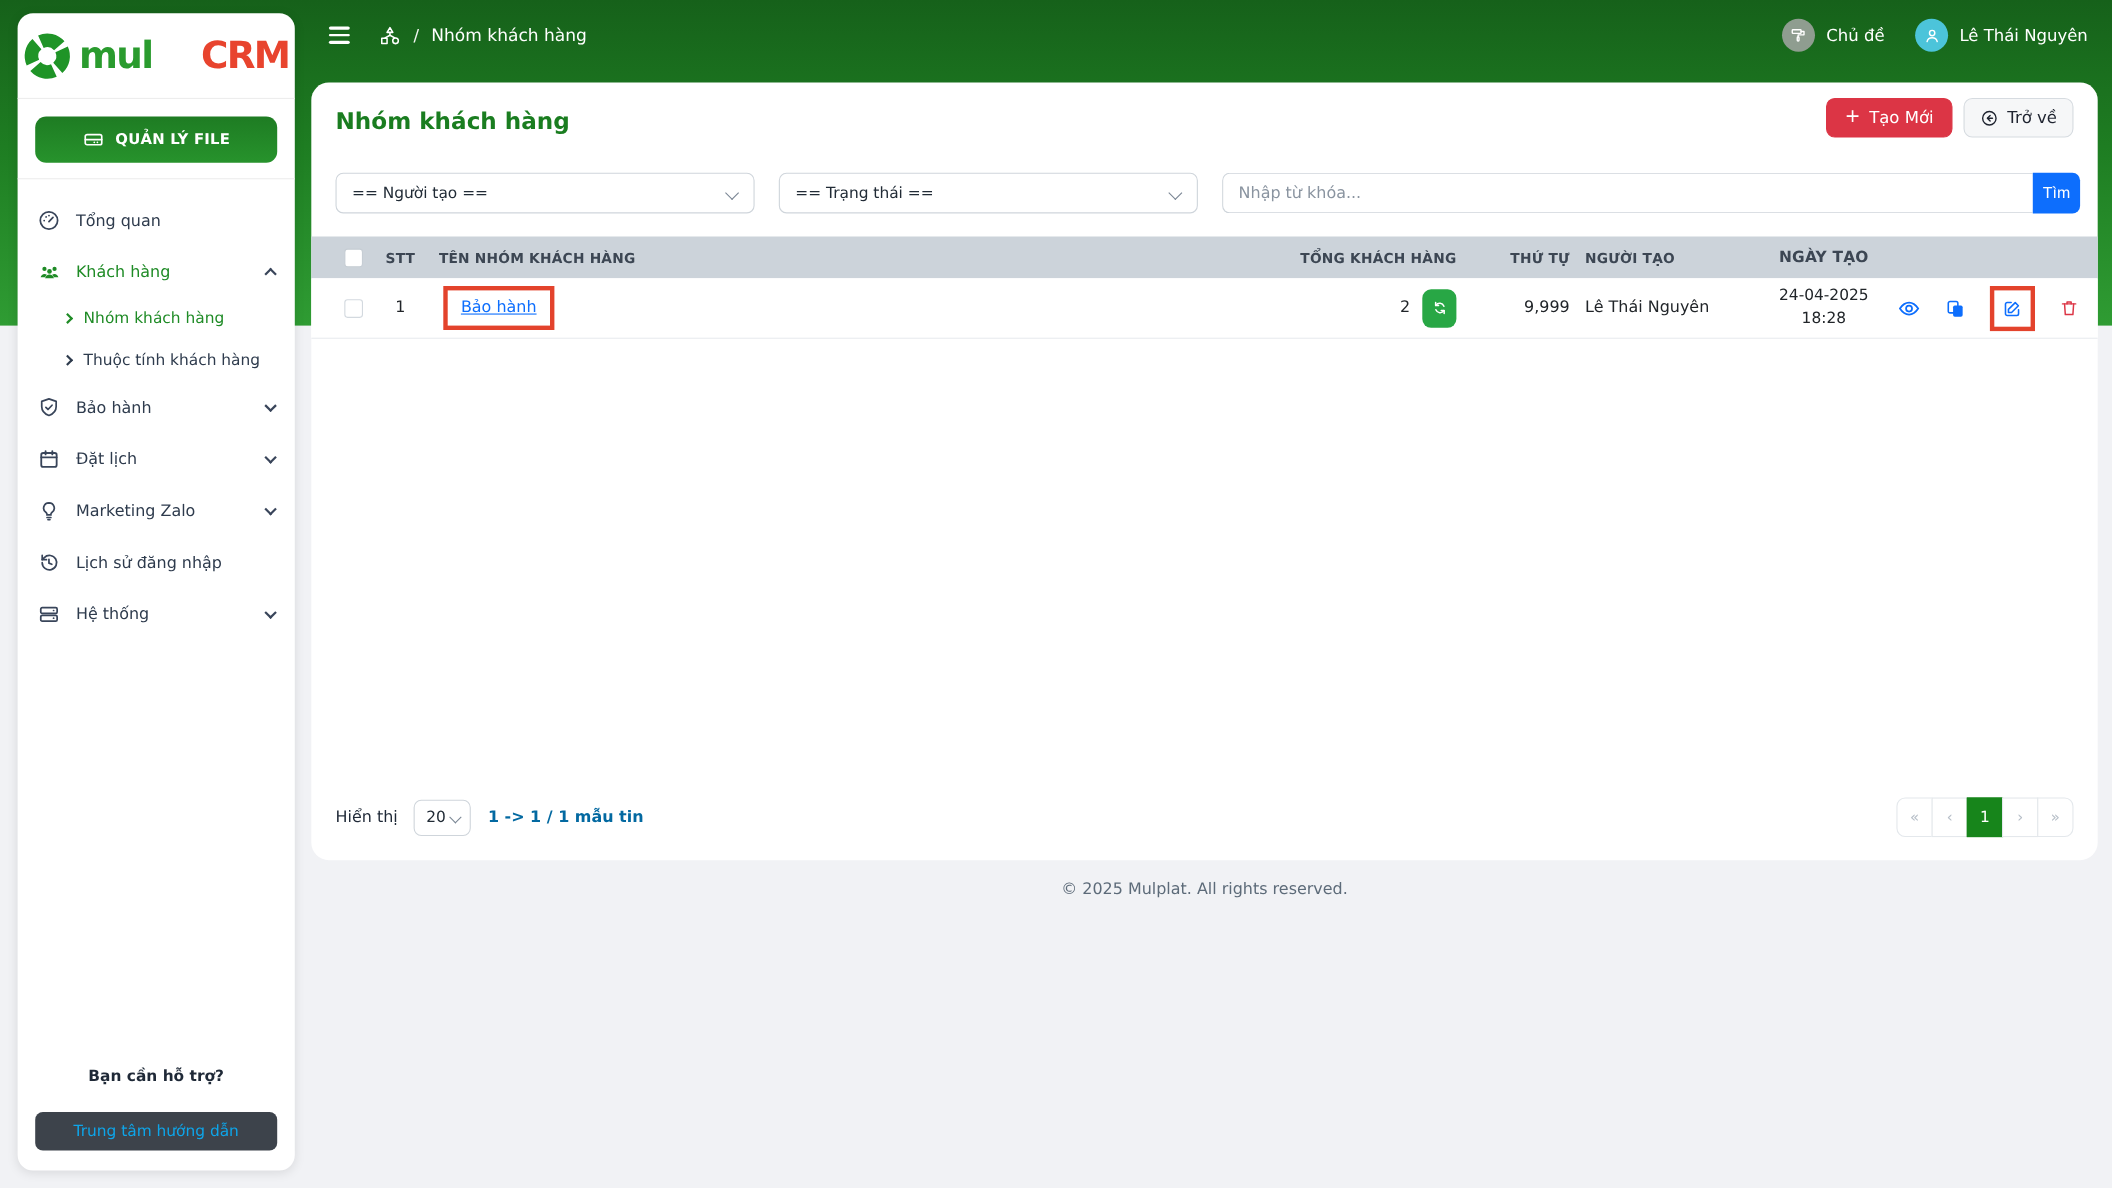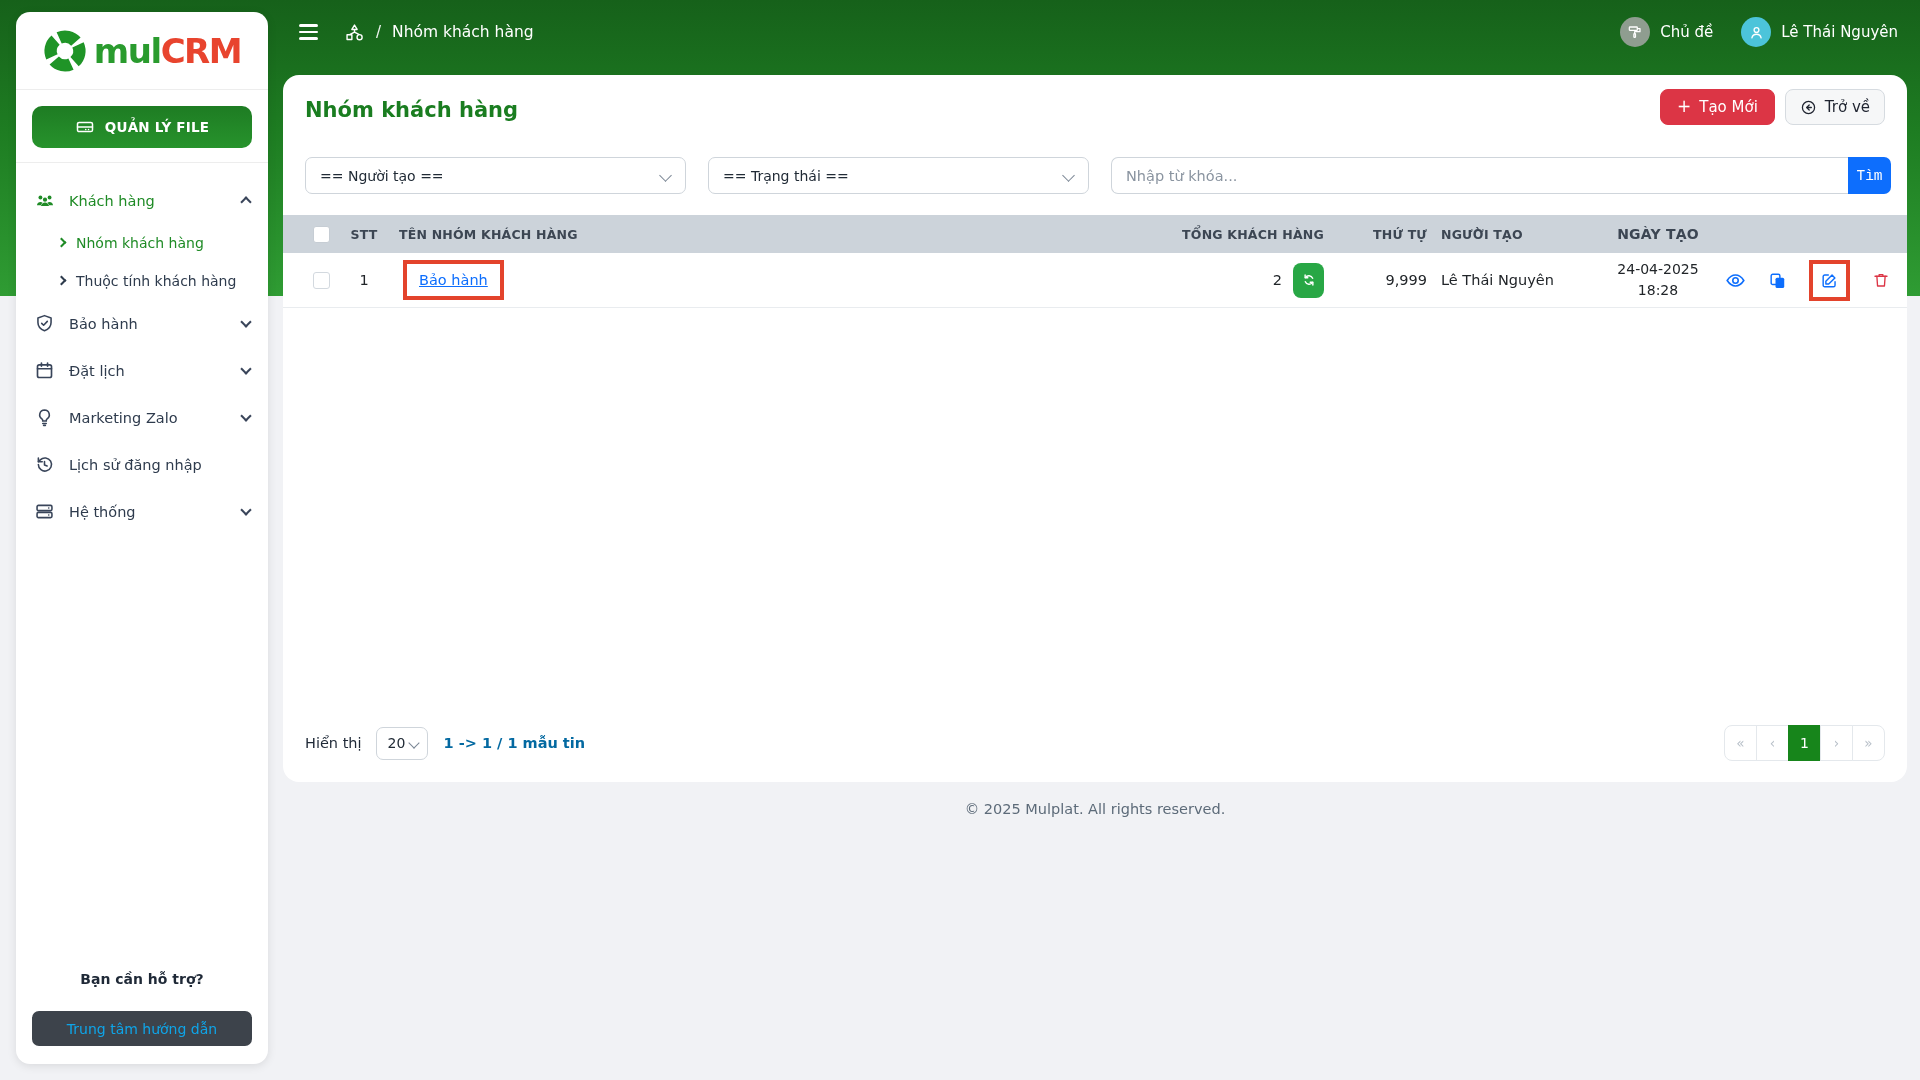--- a/index.html
+++ b/index.html
@@ -22,21 +22,21 @@
   
   .sidebar {
     position:absolute; left:16px; top:12px; width:252px; height:1052px;
     background:#fff; border-radius:14px; z-index:5;
     box-shadow:0 2px 10px rgba(0,0,0,.10);
     display:flex; flex-direction:column;
   }
   .logo-row { height:78px; display:flex; align-items:center; justify-content:center; gap:7px; border-bottom:1px solid #ededed; flex:0 0 auto; }
   .logo-text { font-size:34px; font-weight:700; letter-spacing:-1.5px; line-height:1; }
   .logo-mul { color:#2a9b2e; }
-  .logo-crm { color:#e8442e; }
+  .logo-crm { color:#e8442e;padding-left:44px; }
   .file-btn {
     margin:16px 16px 14px; height:42px; border:none; border-radius:10px;
     background:linear-gradient(180deg,#1e7c23,#27932c); color:#fff;
     font-weight:700; font-size:13.5px; letter-spacing:.2px;
     display:flex; align-items:center; justify-content:center; gap:10px; cursor:pointer;
     font-family:inherit;
   }
   .sb-hr { height:1px; background:#ededed; flex:0 0 auto; }
   .nav { padding-top:14px; flex:0 0 auto; }
   .mi { display:flex; align-items:center; gap:14px; padding:13px 18px; font-size:14.5px; color:#2e3b4d; cursor:pointer; }
@@ -85,21 +85,21 @@
   .filters { position:absolute; left:22px; right:16px; top:82px; display:flex; gap:22px; }
   .sel { position:relative; width:381px; height:37px; border:1px solid #cfd5db; border-radius:7px;
          display:flex; align-items:center; padding:0 34px 0 14px; font-size:14px; color:#212b36; background:#fff; cursor:pointer; }
   .sel::after { content:""; position:absolute; right:15px; top:13px; width:8px; height:8px;
                 border-right:1.8px solid #7a8694; border-bottom:1.8px solid #7a8694; transform:rotate(45deg); }
   .search-group { flex:1; display:flex; }
   .search-input { flex:1; height:37px; border:1px solid #cfd5db; border-right:none; border-radius:7px 0 0 7px;
                   padding:0 14px; font-size:14.5px; color:#212b36; outline:none; font-family:inherit; }
   .search-input::placeholder { color:#8a94a0; }
   .btn-tim { width:43px; height:37px; background:#0d6efd; color:#fff; border:none; border-radius:0 7px 7px 0;
-             font-size:14.5px; cursor:pointer; font-family:Liberation Mono, monospace; }
+             font-size:14.5px; cursor:pointer; font-family:Liberation Sans, sans-serif; }
 
   
   .tbl { position:absolute; left:0; right:0; top:140px; }
   .thead { display:flex; align-items:center; background:#ccd3da; height:38px;
            color:#3c4653; font-size:12.5px; font-weight:700; letter-spacing:.2px; }
   .trow { display:flex; align-items:center; min-height:55px; border-bottom:1px solid #e9ecef; font-size:14.5px; color:#212529; background:#fff; }
   .c-check   { width:56px; padding-left:30px; display:flex; align-items:center; }
   .c-stt     { width:50px; text-align:center; }
   .c-name    { width:594px; padding-left:10px; display:flex; align-items:center; }
   .c-total   { width:345px; display:flex; align-items:center; justify-content:flex-end; padding-right:4px; }
@@ -158,20 +158,32 @@
         <line x1="16.2" y1="15" x2="16.3" y2="15"></line>
           <line x1="12.8" y1="15" x2="12.9" y2="15"></line>
       </svg>
     </span>
     <span>QUẢN LÝ FILE</span>
   </button>
 
   <div class="sb-hr"></div>
 
   <nav class="nav">
+    <div class="mi">
+      <span class="mi-icon">
+        <svg width="21" height="21" viewBox="0 0 24 24" fill="none" stroke="currentColor" stroke-width="1.8" stroke-linecap="round">
+          <circle cx="12" cy="12" r="9"></circle>
+            <line x1="12" y1="13" x2="16.2" y2="8.8"></line>
+          <line x1="7" y1="12" x2="7.1" y2="12"></line>
+            <line x1="9" y1="8.2" x2="9.1" y2="8.2"></line>
+            <line x1="12" y1="6.8" x2="12.1" y2="6.8"></line>
+        </svg>
+      </span>
+      <span>Tổng quan</span>
+    </div>
 
     <div class="mi green">
       <span class="mi-icon">
         <svg width="22" height="22" viewBox="0 0 24 24" fill="currentColor">
           <circle cx="7" cy="8.2" r="2.1"></circle>
             <circle cx="17" cy="8.2" r="2.1"></circle>
             <circle cx="12" cy="10.6" r="2.3"></circle>
           <path d="M3.2 16.5c.4-2.2 2-3.4 3.8-3.4 1 0 1.8.3 2.4.9-1 .9-1.6 2-1.8 2.5z"></path>
           <path d="M20.8 16.5c-.4-2.2-2-3.4-3.8-3.4-1 0-1.8.3-2.4.9 1 .9 1.6 2 1.8 2.5z"></path>
           <path d="M7.6 17.5c.5-2.5 2.3-3.9 4.4-3.9s3.9 1.4 4.4 3.9z"></path>

